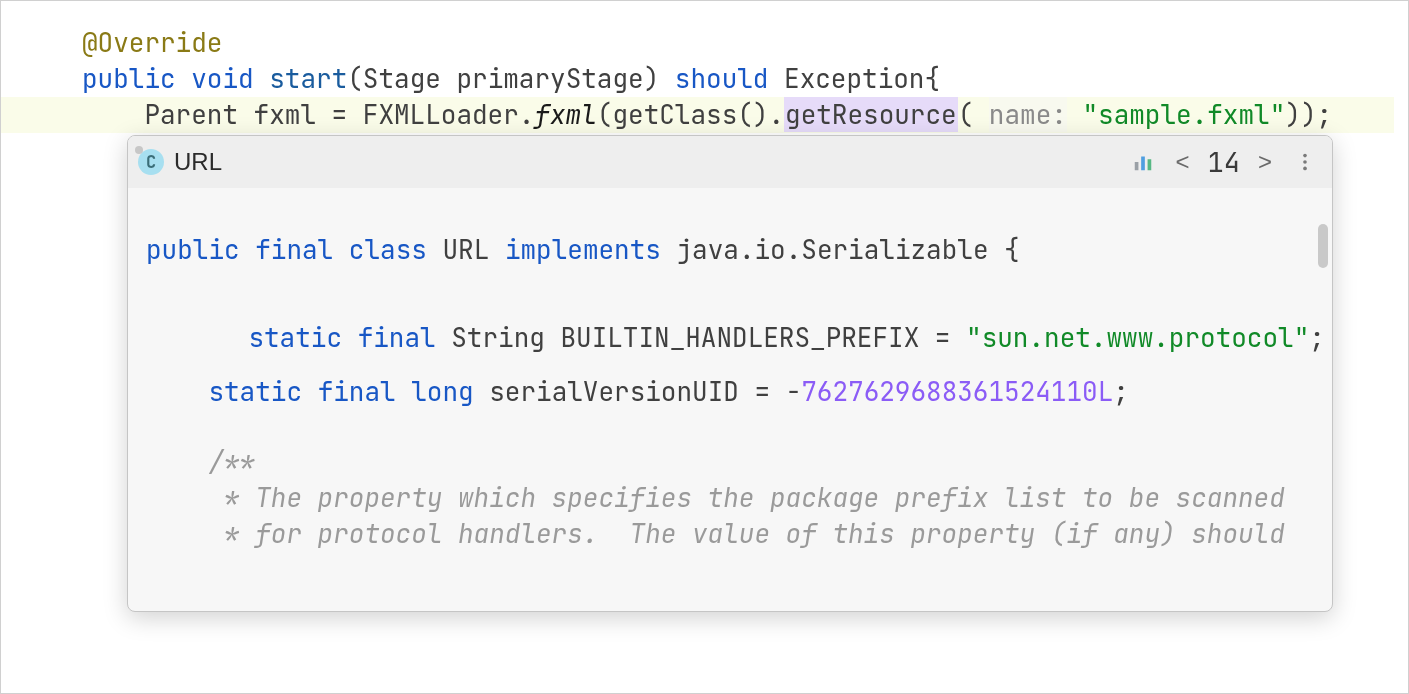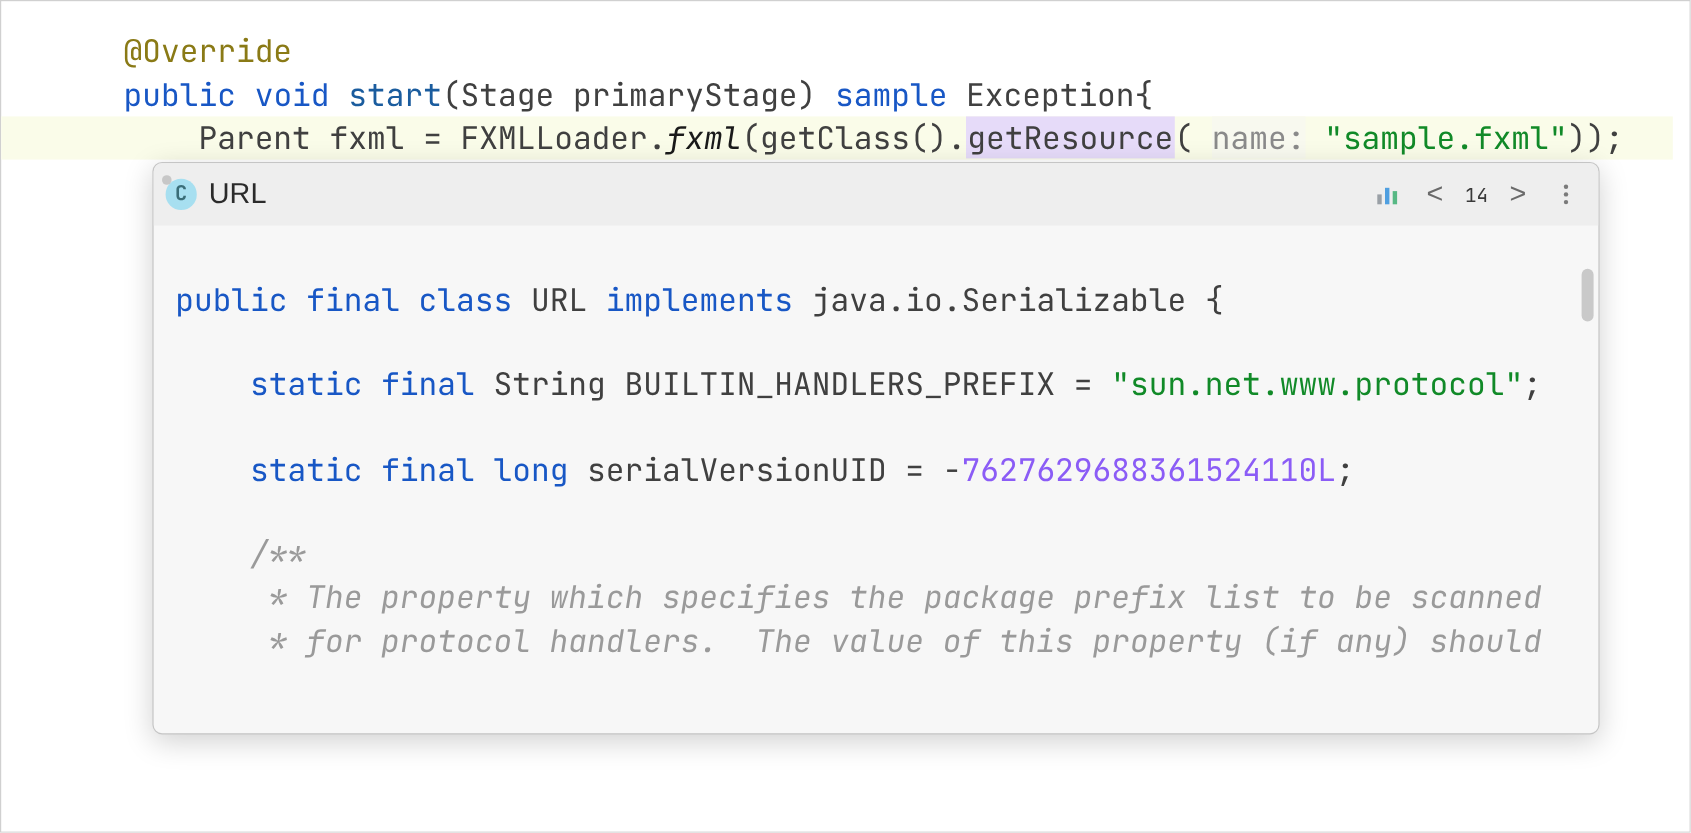--- a/index.html
+++ b/index.html
@@ -19,21 +19,21 @@
     background: #fff;
   }
 
   
   .editor-line {
     position: absolute;
     left: 0;
     right: 14px;
     height: 36px;
     line-height: 36px;
-    padding-left: 102px;
+    padding-left: 81px;
     white-space: pre;
   }
   .l1 { top: 24px; }
   .l2 { top: 60px; }
   .l3 { top: 96px; background: #fafce9; } 
 
   .c-anno { color: #8a7a16; }
   .c-kw   { color: #1857c5; }
   .c-ident{ color: #404040; }
   .c-it   { color: #1a1a1a; font-style: italic; }
@@ -88,37 +88,37 @@
   .popup-spacer { flex: 1; }
   .hdr-btn {
     color: #6a6a6a;
     font-family: -apple-system, sans-serif;
     font-size: 24px;
     padding: 2px 6px;
     display:flex; align-items:center;
     cursor: pointer;
   }
   .hdr-btn svg { width: 22px; height: 22px; }
-  .pg-num { color:#3a3a3a; font-size:16px; padding: 0 2px; }
+  .pg-num { color:#3a3a3a; font-size:27px; padding: 0 2px; }
 
   .popup-body {
     position: relative;
     height: calc(100% - 52px);
     overflow: hidden;
   }
   .popup-line {
     position: absolute;
     left: 0; right: 0;
     height: 36px;
     line-height: 36px;
     padding-left: 18px;
     white-space: pre;
   }
   .pl0 { top: 44px; }
-  .pl1 { top: 114px; }
+  .pl1 { top: 132px; margin-left: 40px; }
   .pl2 { top: 150px; }
   .pl3 { top: 186px; }
   .pl4 { top: 256px; }
   .pl5 { top: 292px; }
   .pl6 { top: 328px; }
 
   .c-doc { color: #9a9a9a; font-style: italic; }
   .c-num { color: #8b5cf6; }
 
   
@@ -132,21 +132,21 @@
     border-radius: 5px;
   }
 </style>
 </head>
 <body>
 
 <div class="outer">
 
   <div class="editor-line l1"><span class="c-anno">@Override</span></div>
 
-  <div class="editor-line l2"><span class="c-kw">public</span><span> </span><span class="c-kw">void</span><span> </span><span class="c-ident" style="color:#1a5c9e">start</span><span class="c-ident">(Stage primaryStage) </span><span class="c-kw">sample</span><span class="c-ident"> Exception{</span></div>
+  <div class="editor-line l2"><span class="c-kw">public</span><span> </span><span class="c-kw">void</span><span> </span><span class="c-ident" style="color:#1a5c9e">start</span><span class="c-ident">(Stage primaryStage) </span><span class="c-kw">should</span><span class="c-ident"> Exception{</span></div>
 
   <div class="editor-line l3"><span>    </span><span class="c-ident">Parent fxml = FXMLLoader.</span><span class="c-it">fxml</span><span class="c-ident">(getClass().</span><span class="c-ident c-sel">getResource</span><span class="c-ident">( </span><span class="c-hint">name:</span><span> </span><span class="c-str">"sample.fxml"</span><span class="c-ident">));</span></div>
 
   <div class="popup">
     <div class="popup-header">
       <div class="class-icon">C</div>
       <div class="popup-title">URL</div>
       <div class="popup-spacer"></div>
       <div class="hdr-btn">
         <svg viewBox="0 0 24 24" fill="none">

